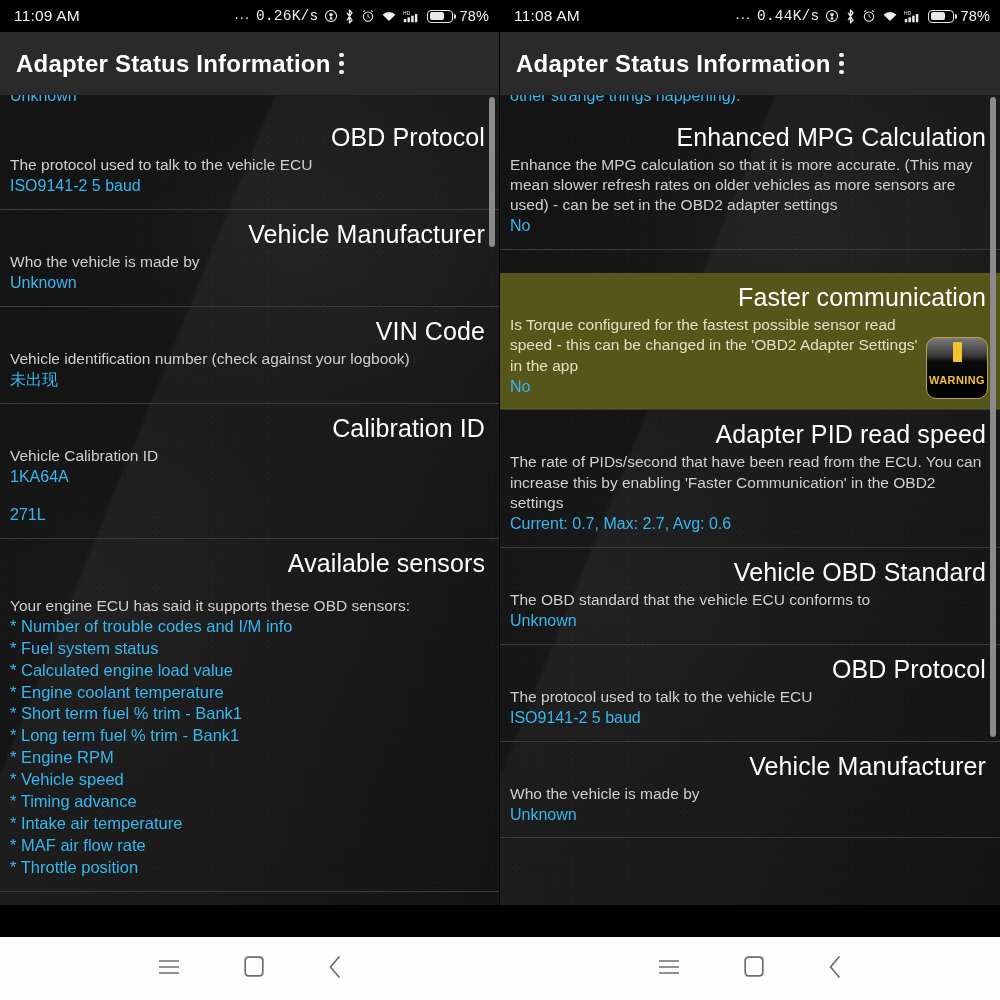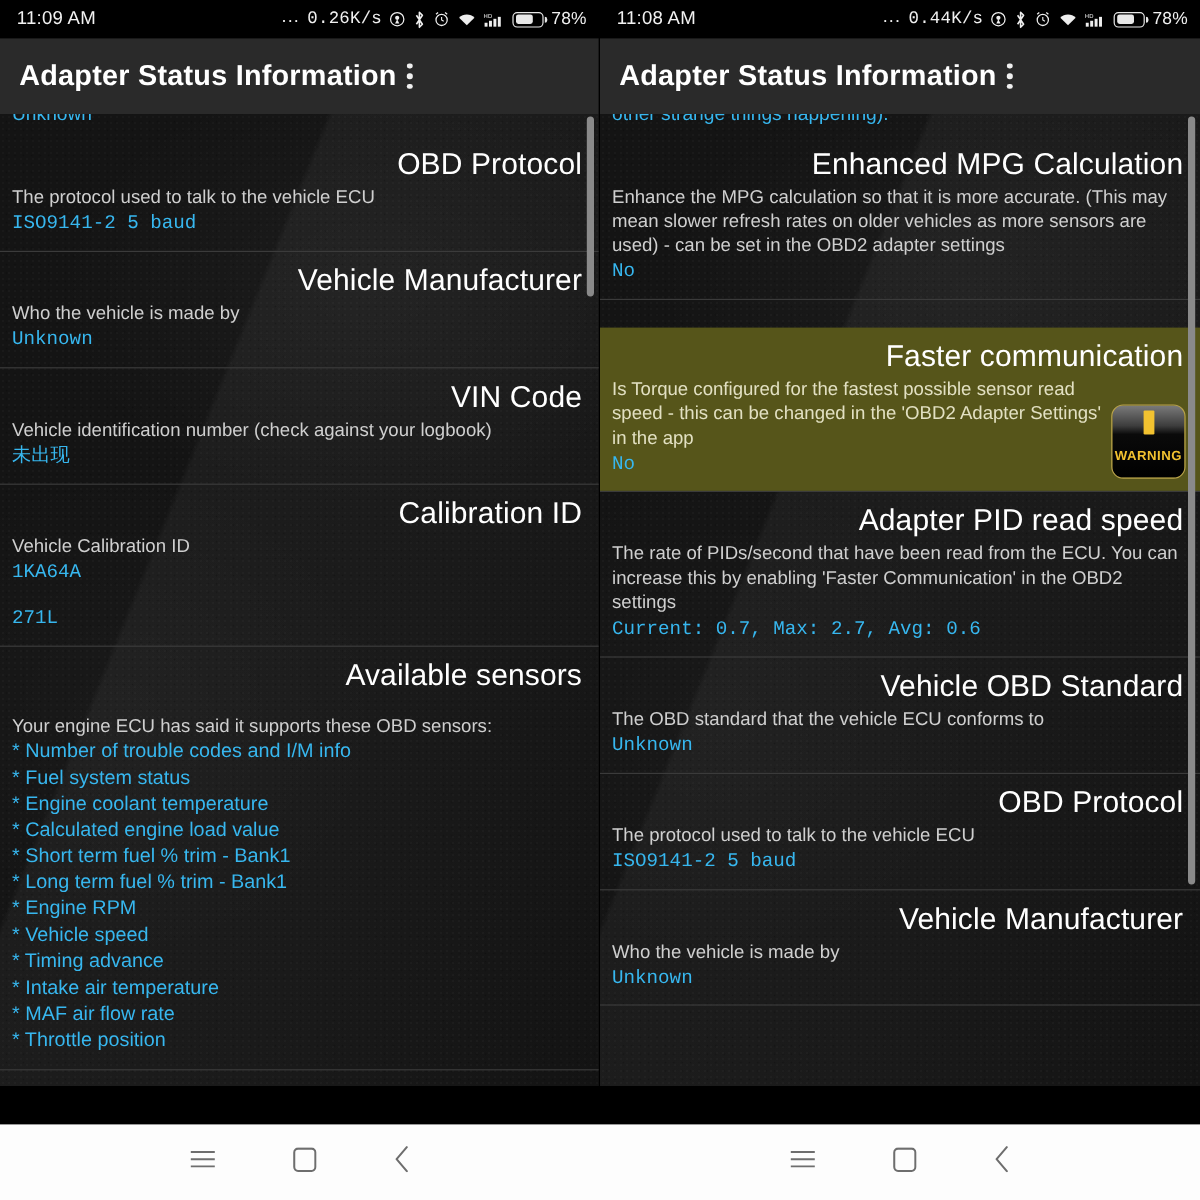--- a/index.html
+++ b/index.html
@@ -64,21 +64,21 @@
     background-size:5px 5px, 7px 7px;
     background-position:0 0, 2px 3px;
   }
   .listwrap .inner { position:relative; z-index:2; }
 
   .row { padding:10px 14px 12px 10px; border-bottom:1px solid #3b3b3b; position:relative; }
   .row.hl { background:#56551a; border-bottom:1px solid #3b3b3b;margin-top:23px; }
   .row .h { color:#ffffff; font-size:25px; font-weight:400; line-height:1.16; letter-spacing:.1px;text-align:right; }
   .row .d { color:#cfcfcf; font-size:15.5px; line-height:1.3; margin-top:3px; }
   .row.hl .d { color:#e2e0c2; }
-  .row .v { color:#37b7ef; font-size:16px; line-height:1.3; margin-top:1px;font-family:Liberation Mono, monospace; }
+  .row .v { color:#37b7ef; font-size:16px; line-height:1.3; margin-top:1px; }
   .row .v.extra { margin-top:17px; }
   .row .v.cjk { font-size:16px; }
 
   .sensors .d { margin-top:18px; }
   .sensors .sensor { color:#37b7ef; font-size:16.5px; line-height:1.33; }
 
   .clip-top { height:18px; overflow:hidden; position:relative; }
   .clip-top .ct { color:#37b7ef; font-size:16px; position:relative; top:-8px; padding-left:10px; }
 
   
@@ -195,22 +195,22 @@
           <div class="d">Vehicle Calibration ID</div>
           <div class="v">1KA64A</div>
           <div class="v extra">271L</div>
         </div>
 
         <div class="row sensors">
           <div class="h">Available sensors</div>
           <div class="d">Your engine ECU has said it supports these OBD sensors:</div>
           <div class="sensor">* Number of trouble codes and I/M info</div>
           <div class="sensor">* Fuel system status</div>
+          <div class="sensor">* Calculated engine load value</div>
           <div class="sensor">* Engine coolant temperature</div>
-          <div class="sensor">* Calculated engine load value</div>
           <div class="sensor">* Short term fuel % trim - Bank1</div>
           <div class="sensor">* Long term fuel % trim - Bank1</div>
           <div class="sensor">* Engine RPM</div>
           <div class="sensor">* Vehicle speed</div>
           <div class="sensor">* Timing advance</div>
           <div class="sensor">* Intake air temperature</div>
           <div class="sensor">* MAF air flow rate</div>
           <div class="sensor">* Throttle position</div>
         </div>
 

